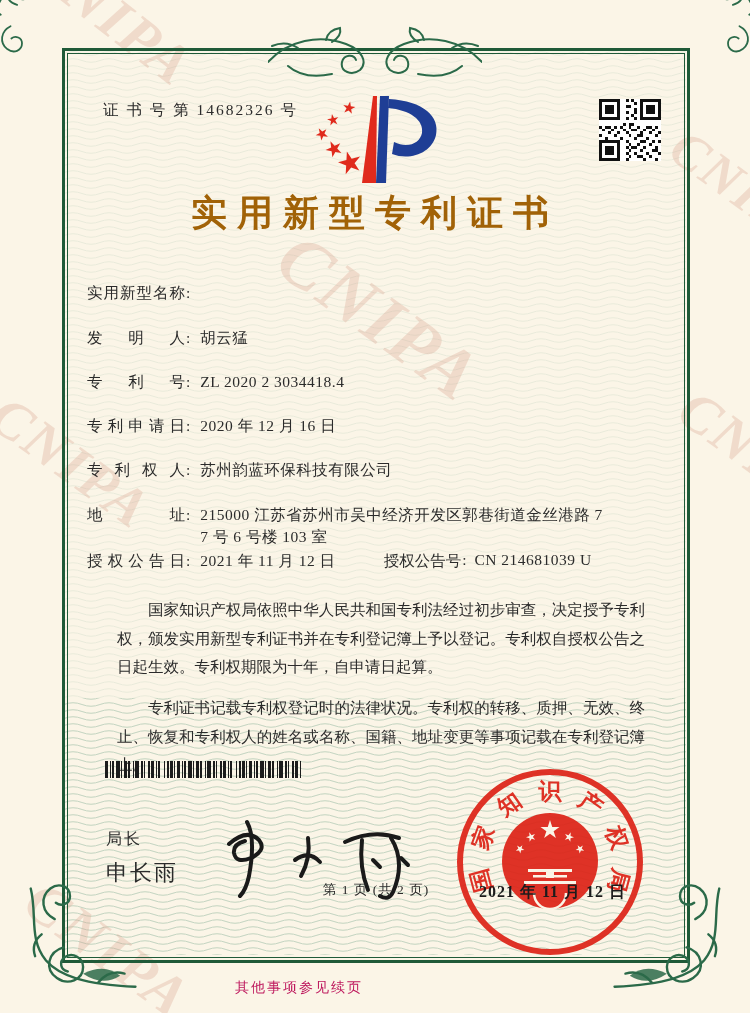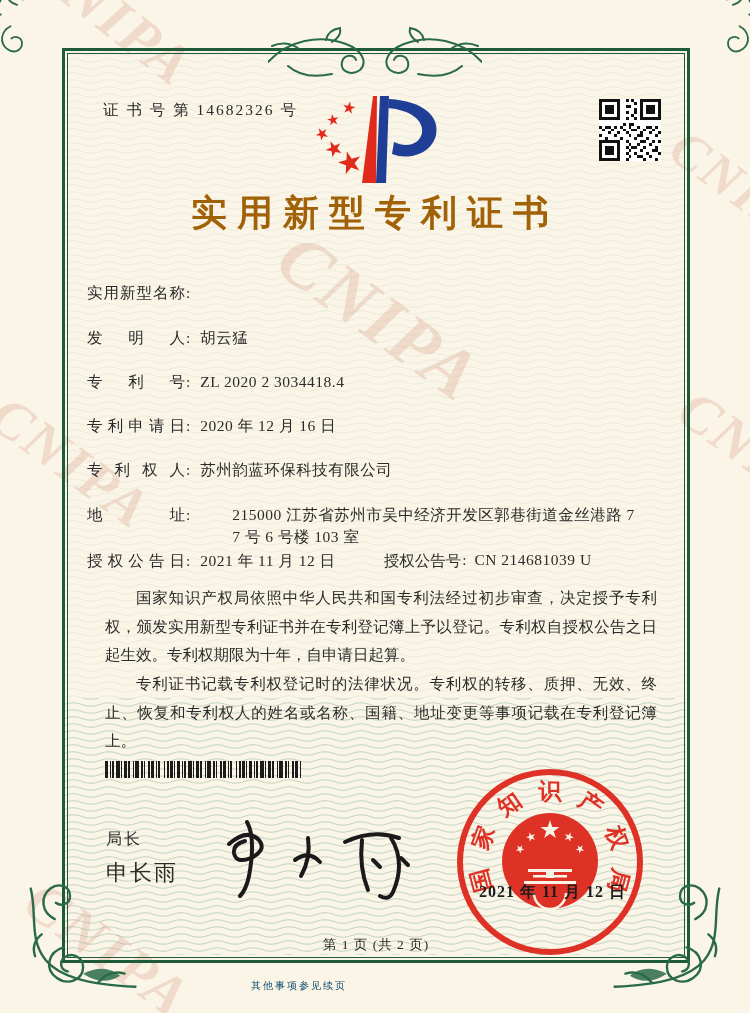--- a/index.html
+++ b/index.html
@@ -26,36 +26,36 @@
   .logo{position:absolute;left:310px;top:93px;z-index:5;}
   .qr{position:absolute;left:599px;top:99px;z-index:5;}
   .title{
     position:absolute;left:0;top:189px;width:750px;z-index:5;text-align:center;
     font-size:36px;font-weight:bold;letter-spacing:10px;color:#a16207;
   }
   .frow{position:absolute;left:87px;z-index:5;font-size:15.5px;display:flex;align-items:baseline;white-space:nowrap;}
   .flabel{display:inline-block;width:98px;text-align:justify;text-align-last:justify;}
   .colon{margin:0 10px 0 1px;}
   .fvalue{letter-spacing:.5px;}
-  .addr-block div{line-height:22px;letter-spacing:.5px;margin-left:32px;}
+  .addr-block div{line-height:22px;letter-spacing:.5px;}
   .grant-group2{margin-left:48px;display:flex;align-items:flex-start;}
   .grant-group2 .colon{margin:0 8px 0 1px;}
   .body-text{position:absolute;left:105px;top:584px;width:552px;z-index:5;}
-  .body-text p{margin:0;font-size:15.5px;line-height:1.85;text-indent:2em;text-align:justify;font-family:Liberation Serif, serif;}
+  .body-text p{margin:12px;font-size:15.5px;line-height:1.85;text-indent:2em;text-align:justify;font-family:Liberation Serif, serif;}
   .barcode{position:absolute;left:105px;top:761px;z-index:5;}
   .signer-title{position:absolute;left:106px;top:829px;z-index:5;font-size:16px;letter-spacing:2px;text-align:right;}
   .signer-name{position:absolute;left:106px;top:858px;z-index:5;font-size:22px;letter-spacing:2px;}
   .signature{position:absolute;left:215px;top:810px;z-index:5;}
   .seal{position:absolute;left:450px;top:762px;z-index:6;opacity:.93;}
   .seal-date{
     position:absolute;left:455px;top:882px;width:195px;z-index:7;text-align:center;
     font-size:16px;font-weight:bold;color:#1c1c1c;letter-spacing:1px;
   }
-  .page-info{position:absolute;left:62px;top:936px;width:628px;z-index:5;text-align:center;font-size:13.5px;letter-spacing:1px;}
-  .footer-note{position:absolute;left:0;top:979px;width:598px;z-index:5;text-align:center;font-size:10px;letter-spacing:2px;color:#0c4a6e;}
+  .page-info{position:absolute;left:62px;top:881px;width:628px;z-index:5;text-align:center;font-size:13.5px;letter-spacing:1px;}
+  .footer-note{position:absolute;left:0;top:979px;width:598px;z-index:5;text-align:center;font-size:14px;letter-spacing:2px;color:#be185d;}
 </style>
 </head>
 <body>
 
 <div class="page">
 
   <svg width="0" height="0" style="position:absolute">
     <defs>
       <polygon id="star" points="0,-1 0.2245,-0.309 0.951,-0.309 0.363,0.118 0.588,0.809 0,0.382 -0.588,0.809 -0.363,0.118 -0.951,-0.309 -0.2245,-0.309"></polygon>
       <pattern id="wav" width="36" height="7" patternUnits="userSpaceOnUse">

